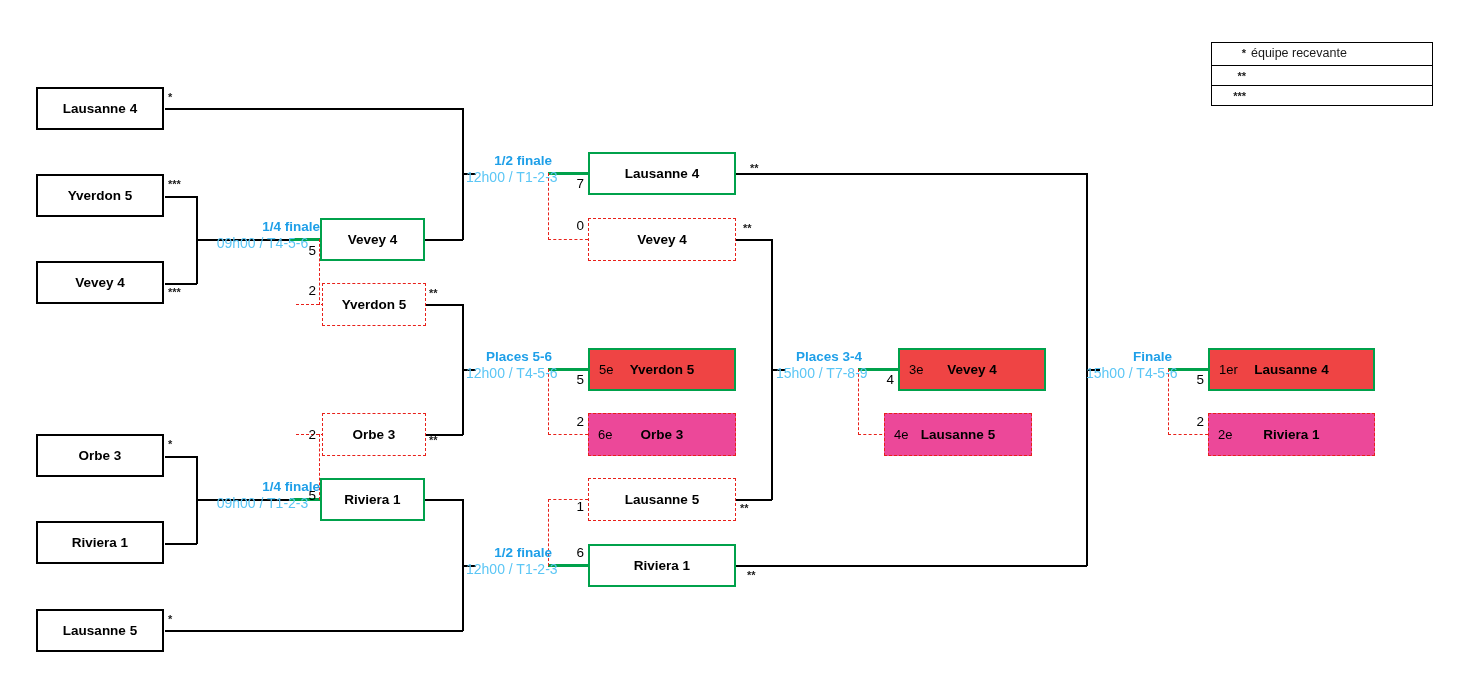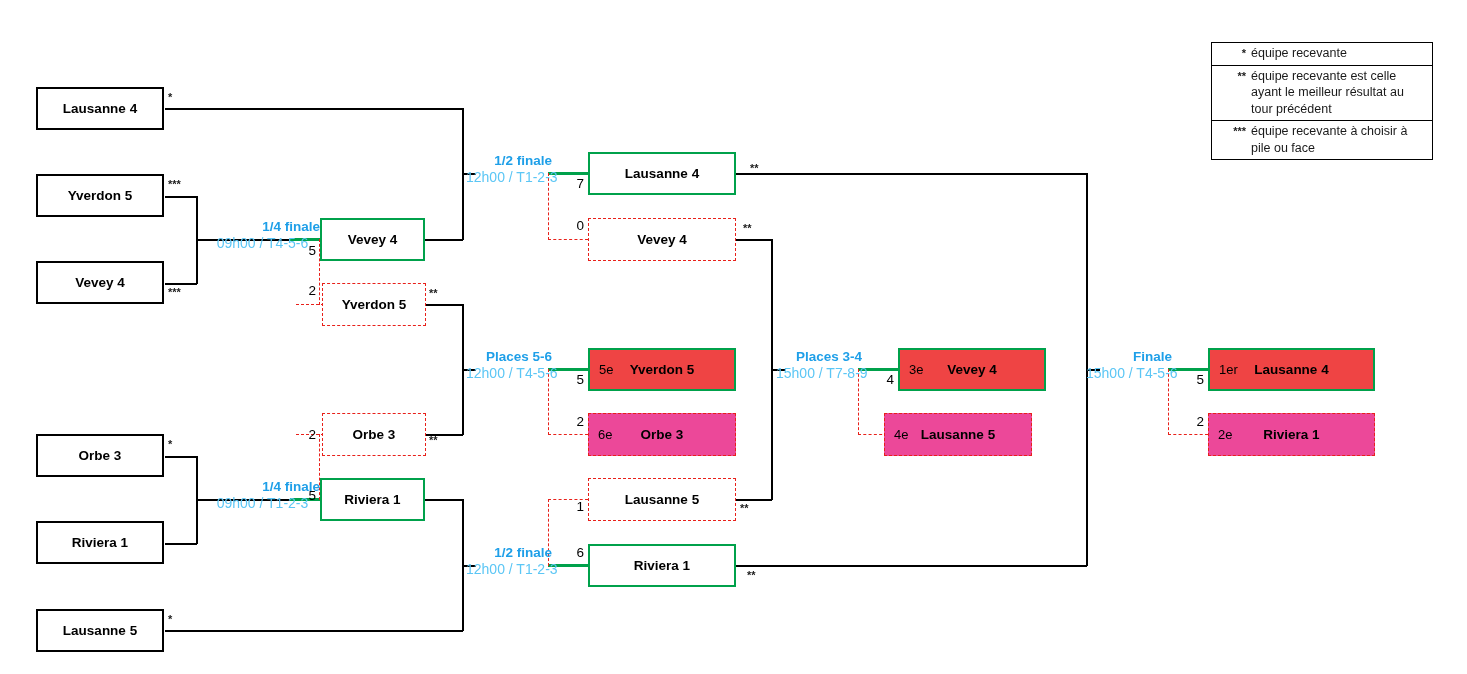--- a/index.html
+++ b/index.html
@@ -58,25 +58,23 @@
 <div id="stage">
 
 
   <div class="legend">
     <div class="row">
       <div class="mk">*</div>
       <div class="tx">équipe recevante</div>
     </div>
     <div class="row">
       <div class="mk">**</div>
-      <div class="tx">équipe recevante est celle ayant le meilleur résultat au tour précédent</div>
     </div>
     <div class="row">
       <div class="mk">***</div>
-      <div class="tx">équipe recevante à choisir à pile ou face</div>
     </div>
   </div>
 
   <div class="ln h" style="left:165px;top:108px;width:298px;"></div>
 
   <div class="ln h" style="left:165px;top:196px;width:32px;"></div>
   <div class="ln h" style="left:165px;top:283px;width:32px;"></div>
   <div class="ln v" style="left:196px;top:196px;height:88px;"></div>
   <div class="ln h" style="left:196px;top:239px;width:123px;"></div>
 

